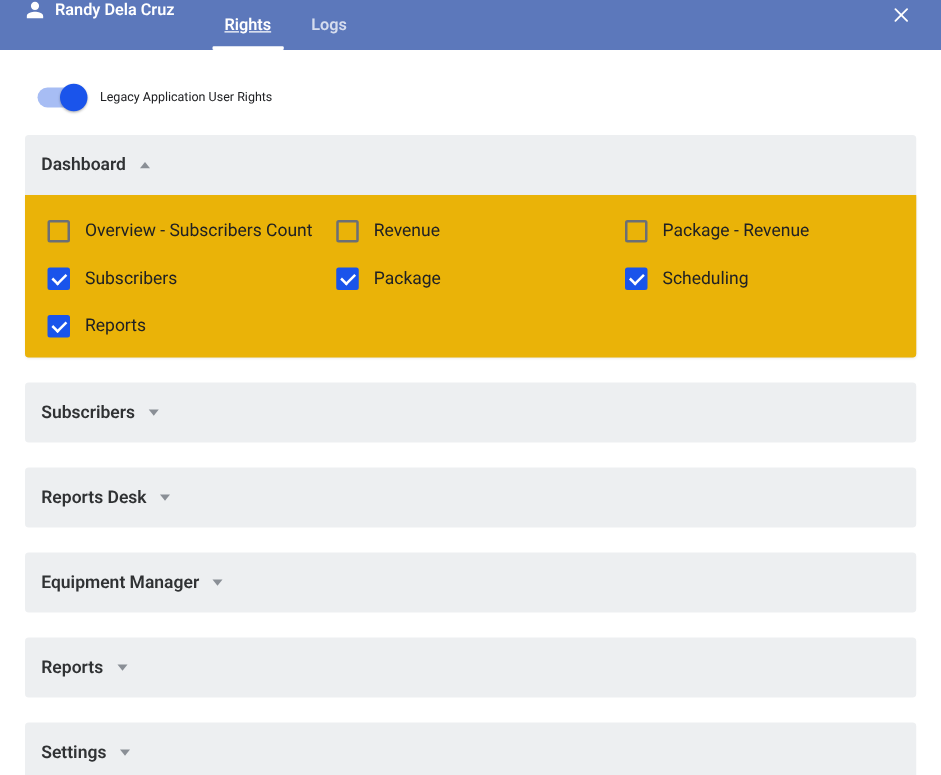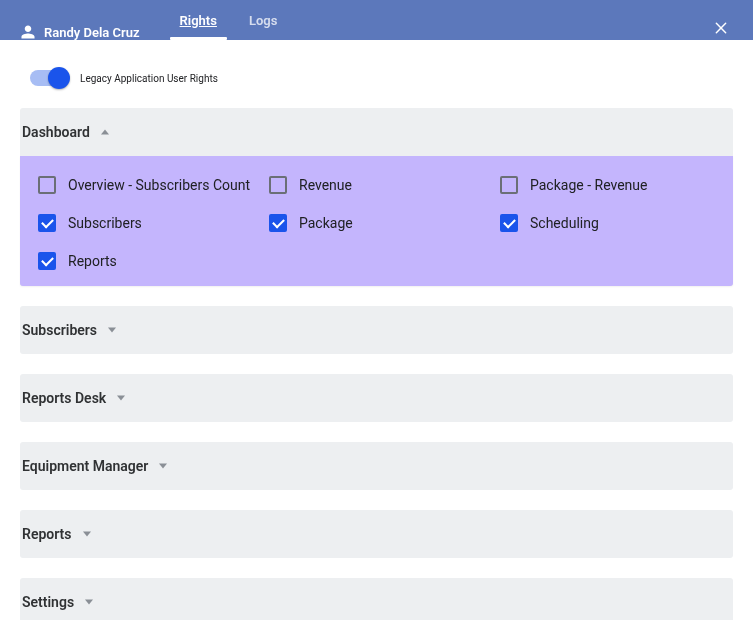--- a/index.html
+++ b/index.html
@@ -6,21 +6,21 @@
   body {
     font-family: -apple-system, BlinkMacSystemFont, "Segoe UI", Roboto, Helvetica, Arial, sans-serif;
     background: #fff;
     color: #202124;
     font-size: 14px;
   }
   .header {
     background: #5c78bb;
     color: #fff;
     display: flex;
-    align-items: flex-end;
+    align-items: flex-start;
     height: 40px;
     padding: 0 20px 0 20px;
     position: relative;
   }
   .user-block {
     display: flex;
     align-items: center;
     gap: 8px;
     margin-right: 24px;
   }
@@ -88,31 +88,31 @@
 
   .section {
     background: #edeff1;
     border-radius: 3px;
     margin-bottom: 20px;
   }
   .section-header {
     display: flex;
     align-items: center;
     gap: 10px;
-    padding: 16px 2px;
+    padding: 16px 13px;
     font-weight: 600;
     font-size: 14px;
     color: #303234;
     cursor: pointer;
   }
   .chev { display: flex; align-items: center; }
   .chev svg { display: block; }
 
   .section-body {
-    background: #c4b5fd;
+    background: #eab308;
     border-radius: 0 0 3px 3px;
     padding: 20px 18px 16px 18px;
     box-shadow: 0 1px 2px rgba(0,0,0,0.06);
   }
   .perm-grid {
     display: grid;
     grid-template-columns: repeat(3, 1fr);
     gap: 20px 16px;
   }
   .perm-item {

